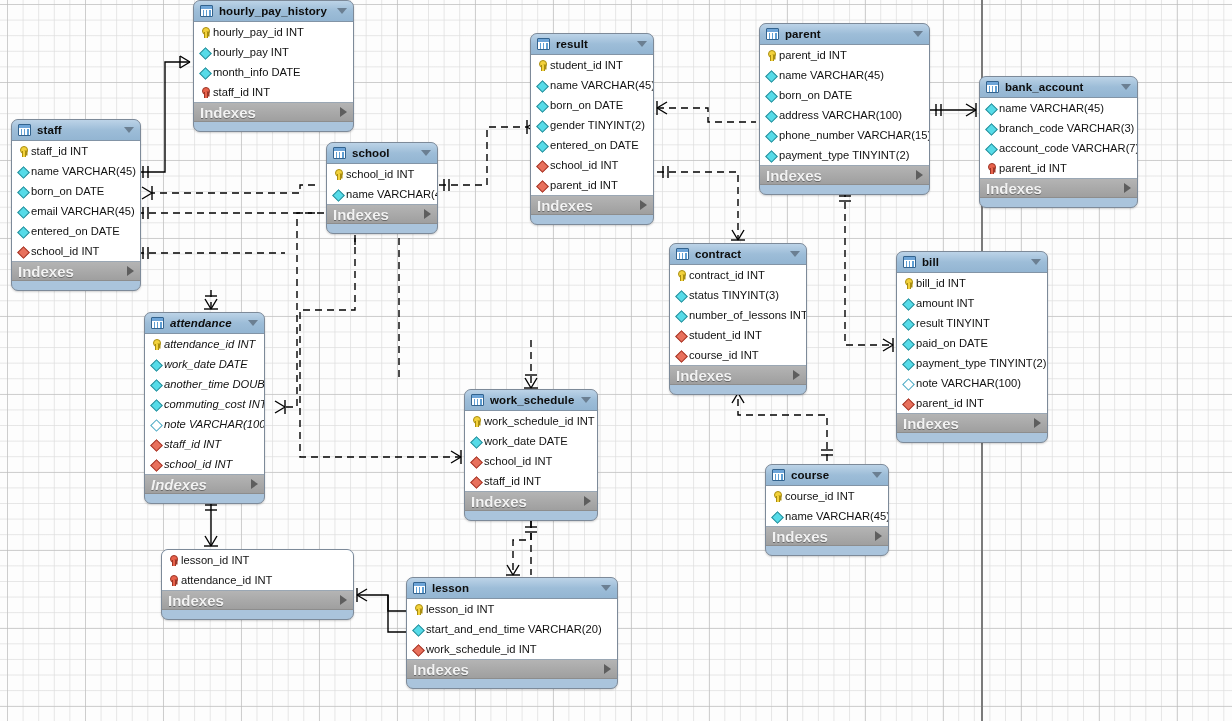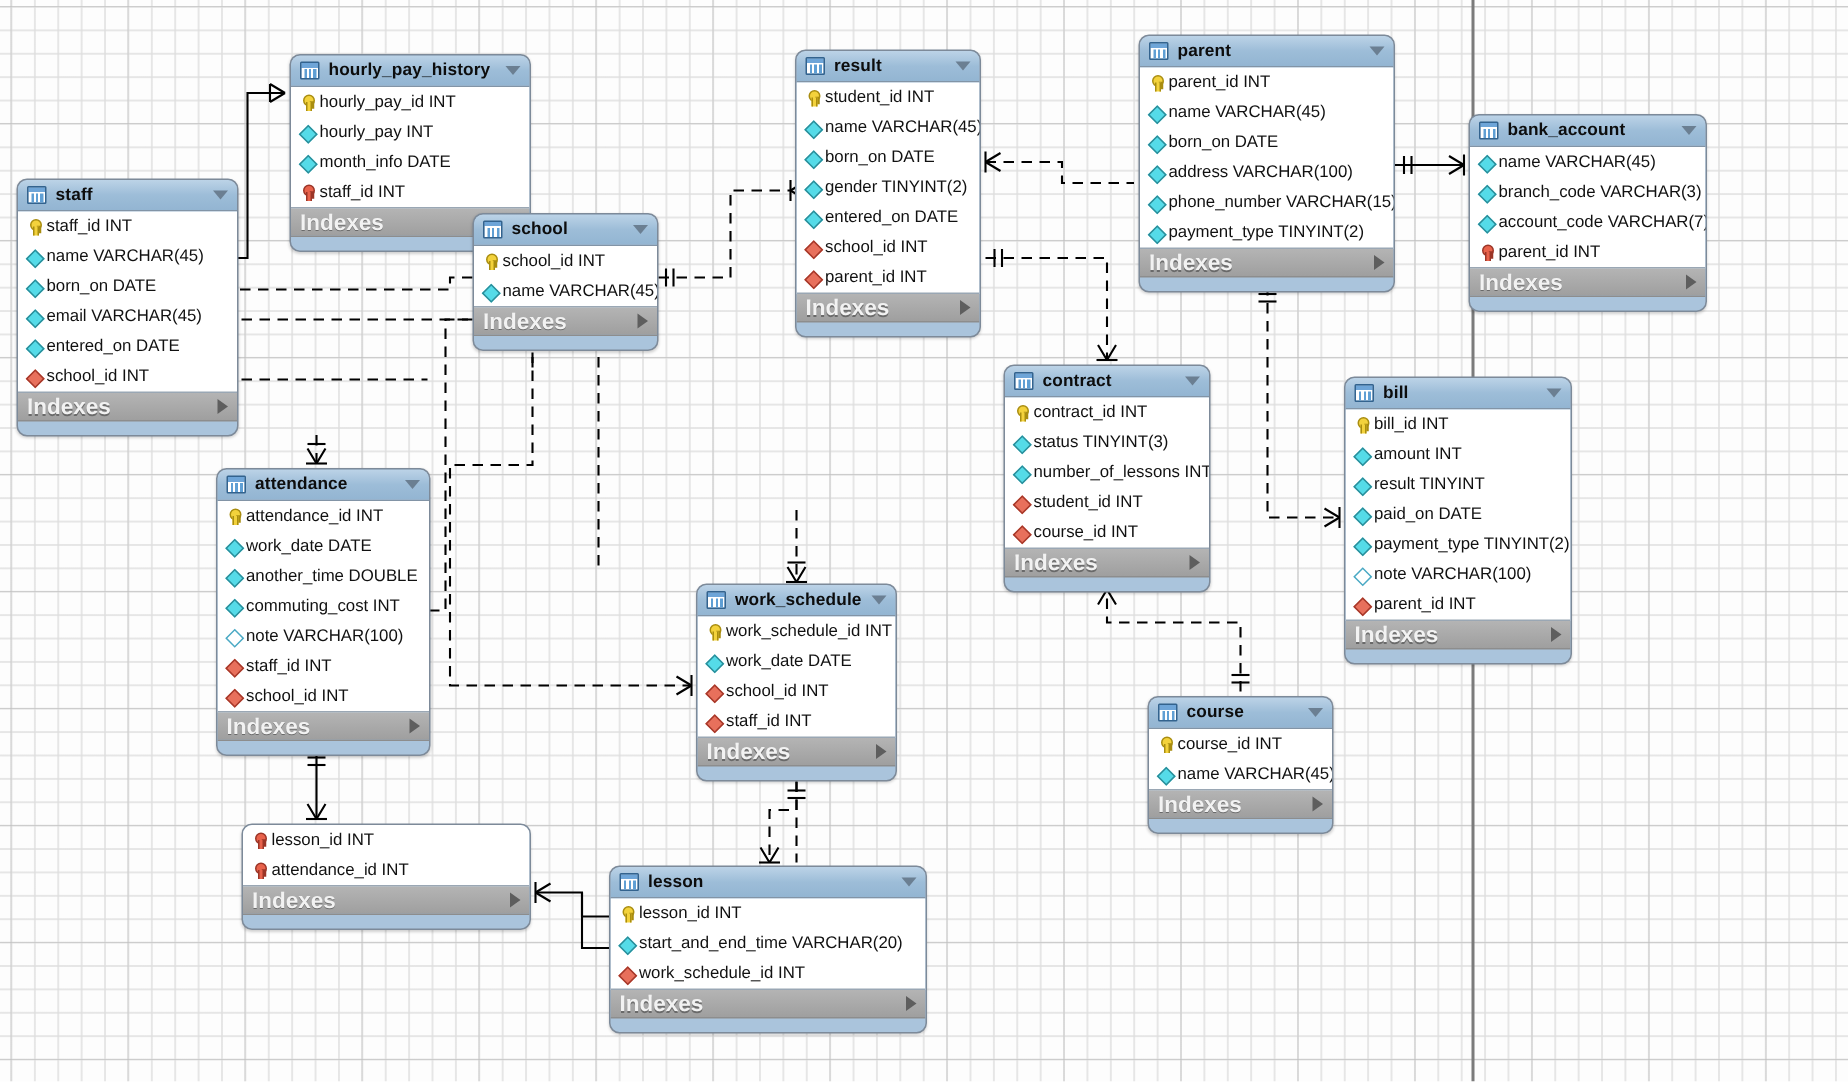--- a/index.html
+++ b/index.html
@@ -241,21 +241,21 @@
       <path d="M211,497 L211,546"></path>
       <path d="M211,546 L205,536 M211,546 L217,536"></path>
       <line x1="204" y1="546" x2="218" y2="546"></line>
       <line x1="205" y1="510" x2="217" y2="510"></line>
       <line x1="205" y1="505" x2="217" y2="505"></line>
 
       <path d="M388,595 L388,632 L406,632"></path>
     </g>
   </svg>
 
-<div class="tbl" style="left: 193px; top: 0px; width: 161px; margin-top: 36px;">
+<div class="tbl" style="left: 193px; top: 0px; width: 161px;">
       <div class="tbl-hdr">
         <span class="tbl-ico"></span>
         <span class="tbl-name">hourly_pay_history</span>
         <span class="caret"></span>
       </div>
       <div class="cols">
         <div class="col">
           <span class="m pk"></span>
           <span>hourly_pay_id INT</span>
         </div>
@@ -270,21 +270,21 @@
         <div class="col">
           <span class="m fkk"></span>
           <span>staff_id INT</span>
         </div>
       </div>
       <div class="idx">
         <span class="idx-label">Indexes</span>
         <span class="idx-arrow"></span>
       </div>
     </div>
-    <div class="tbl" style="left: 11px; top: 119px; width: 148px;">
+    <div class="tbl" style="left: 11px; top: 119px; width: 130px;">
       <div class="tbl-hdr">
         <span class="tbl-ico"></span>
         <span class="tbl-name">staff</span>
         <span class="caret"></span>
       </div>
       <div class="cols">
         <div class="col">
           <span class="m pk"></span>
           <span>staff_id INT</span>
         </div>
@@ -307,21 +307,21 @@
         <div class="col">
           <span class="m dr"></span>
           <span>school_id INT</span>
         </div>
       </div>
       <div class="idx">
         <span class="idx-label">Indexes</span>
         <span class="idx-arrow"></span>
       </div>
     </div>
-    <div class="tbl" style="left: 315px; top: 142px; width: 124px;">
+    <div class="tbl" style="left: 326px; top: 142px; width: 112px;">
       <div class="tbl-hdr">
         <span class="tbl-ico"></span>
         <span class="tbl-name">school</span>
         <span class="caret"></span>
       </div>
       <div class="cols">
         <div class="col">
           <span class="m pk"></span>
           <span>school_id INT</span>
         </div>
@@ -435,21 +435,21 @@
         <div class="col">
           <span class="m fkk"></span>
           <span>parent_id INT</span>
         </div>
       </div>
       <div class="idx">
         <span class="idx-label">Indexes</span>
         <span class="idx-arrow"></span>
       </div>
     </div>
-    <div class="tbl" style="left: 144px; top: 312px; width: 143px;">
+    <div class="tbl" style="left: 144px; top: 312px; width: 121px; font-style: italic;">
       <div class="tbl-hdr">
         <span class="tbl-ico"></span>
         <span class="tbl-name">attendance</span>
         <span class="caret"></span>
       </div>
       <div class="cols">
         <div class="col">
           <span class="m pk"></span>
           <span>attendance_id INT</span>
         </div>

